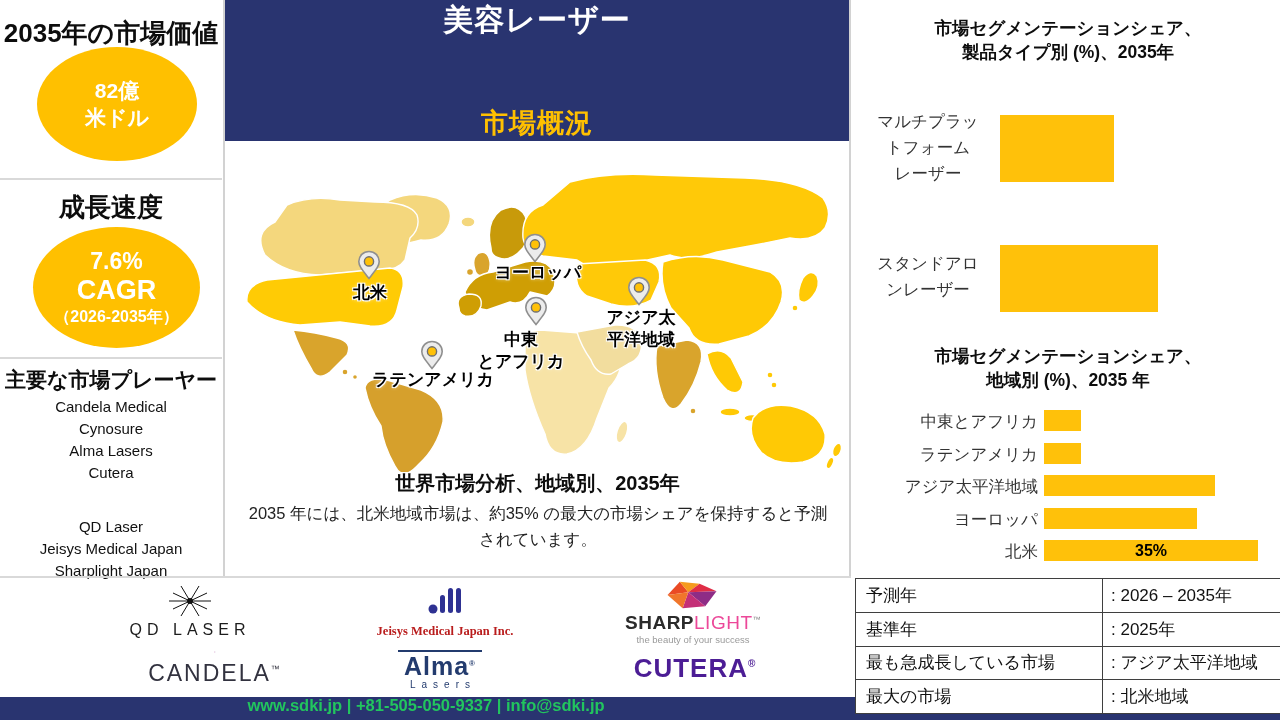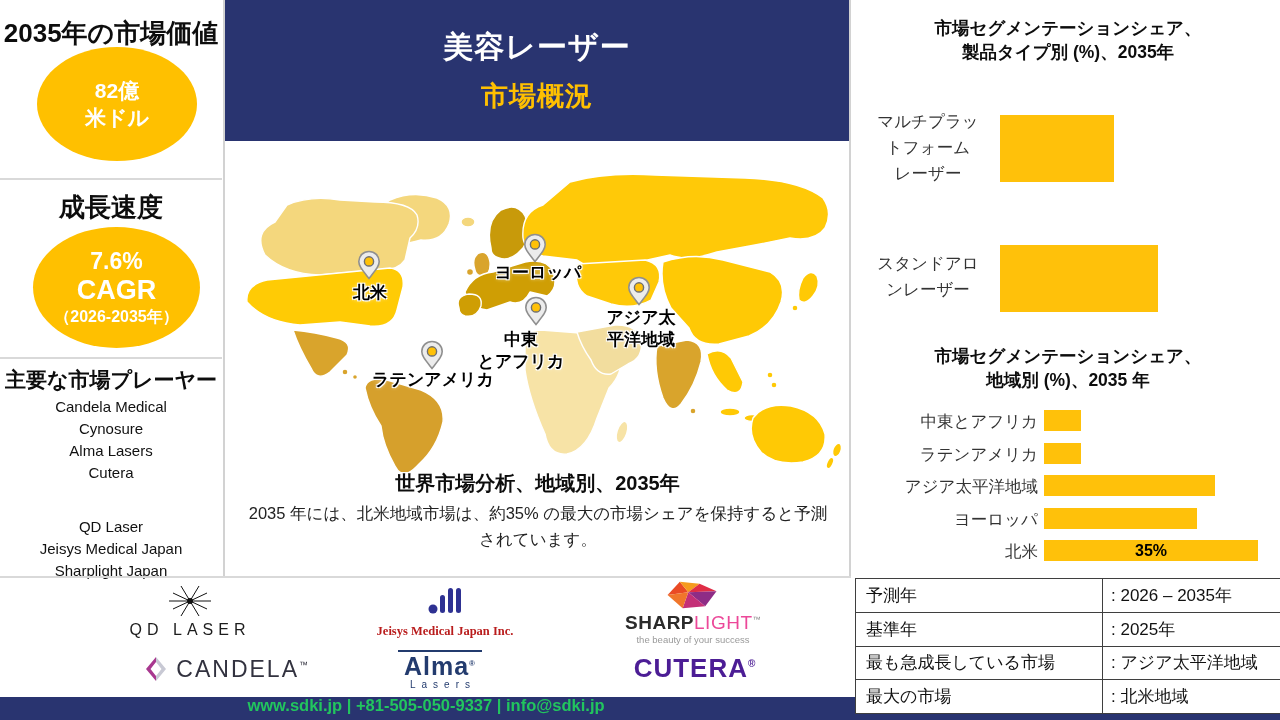--- a/index.html
+++ b/index.html
@@ -12,21 +12,21 @@
   .lp-title{position:absolute;width:222px;text-align:center;font-weight:bold;font-size:26px;color:#0d0d0d;}
   .oval{position:absolute;background:#FFC000;border-radius:50%;display:flex;flex-direction:column;
         align-items:center;justify-content:center;color:#fff;font-weight:bold;text-align:center;}
   .oval .v1{font-size:21px;line-height:27px;}
   .oval .rate{font-size:23px;line-height:28px;}
   .oval .cagr{font-size:27px;line-height:31px;}
   .oval .period{font-size:16px;line-height:22px;}
   .plist{position:absolute;width:222px;text-align:center;font-size:15px;line-height:22px;color:#111;}
   
   .hdr{position:absolute;left:225px;top:0;width:624px;height:141px;background:#293470;
-       display:flex;flex-direction:column;align-items:center;justify-content:center;gap:10px;}
+       display:flex;flex-direction:column;align-items:center;justify-content:space-between;gap:10px;}
   .hdr .t1{color:#fff;font-size:30px;font-weight:bold;letter-spacing:1px;}
   .hdr .t2{color:#FFC000;font-size:27px;font-weight:bold;letter-spacing:1px;}
   
   .map-wrap{position:absolute;left:225px;top:150px;width:625px;height:322px;}
   .map-label{position:absolute;transform:translateX(-50%);text-align:center;font-size:17px;font-weight:bold;
      color:#000;white-space:nowrap;line-height:22px;
      text-shadow:-1px -1px 0 #fff,1px -1px 0 #fff,-1px 1px 0 #fff,1px 1px 0 #fff,0 0 4px #fff;}
   .pin{position:absolute;width:24px;height:30px;}
   .map-caption{position:absolute;left:225px;top:470px;width:625px;text-align:center;
      font-size:20px;font-weight:bold;color:#0d0d0d;}
@@ -46,21 +46,21 @@
   .info-table td.val{padding-left:8px;}
   
   .logo{position:absolute;display:flex;flex-direction:column;align-items:center;justify-content:center;}
   .qd-text{font-size:16px;letter-spacing:5px;color:#1c1c1c;margin-top:2px;}
   .jeisys-text{font-family:"Liberation Serif","DejaVu Serif",serif;font-weight:bold;font-size:12.5px;color:#b91c1c;margin-top:9px;}
   .sharp-brand{font-size:19px;letter-spacing:.5px;margin-top:1px;}
   .sharp-brand .b{font-weight:bold;color:#2b2b2b;}
   .sharp-brand .l{font-weight:normal;color:#ec4899;}
   .sharp-brand sup{font-size:8px;color:#8a8a8a;}
   .sharp-tag{font-size:9.5px;color:#9a9a9a;margin-top:0px;}
-  .candela-row{flex-direction:row;gap:7px;justify-content:flex-end;}
+  .candela-row{flex-direction:column;gap:7px;}
   .candela-text{font-size:23px;letter-spacing:2px;color:#32323f;font-weight:normal;}
   .candela-text sup{font-size:9px;}
   .alma-text{font-size:25px;font-weight:bold;color:#233B6E;letter-spacing:1px;line-height:22px;border-top:2px solid #233B6E;padding:1px 6px 0 6px;}
   .alma-text sup{font-size:8px;}
   .alma-sub{font-size:10px;letter-spacing:6px;color:#233B6E;margin-top:1px;padding-left:6px;}
   .cutera-text{font-size:26px;font-weight:800;color:#4c1d95;letter-spacing:1px;}
   .cutera-text sup{font-size:10px;}
   
   .footer{position:absolute;left:0;top:697px;width:1280px;height:23px;background:#293470;z-index:1;}
   .footer-inner{position:absolute;left:0;top:0;width:852px;height:16px;display:flex;align-items:center;justify-content:center;

